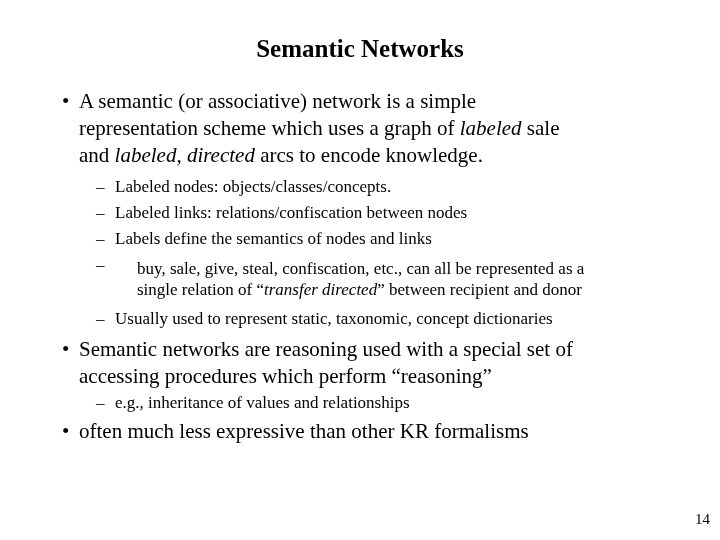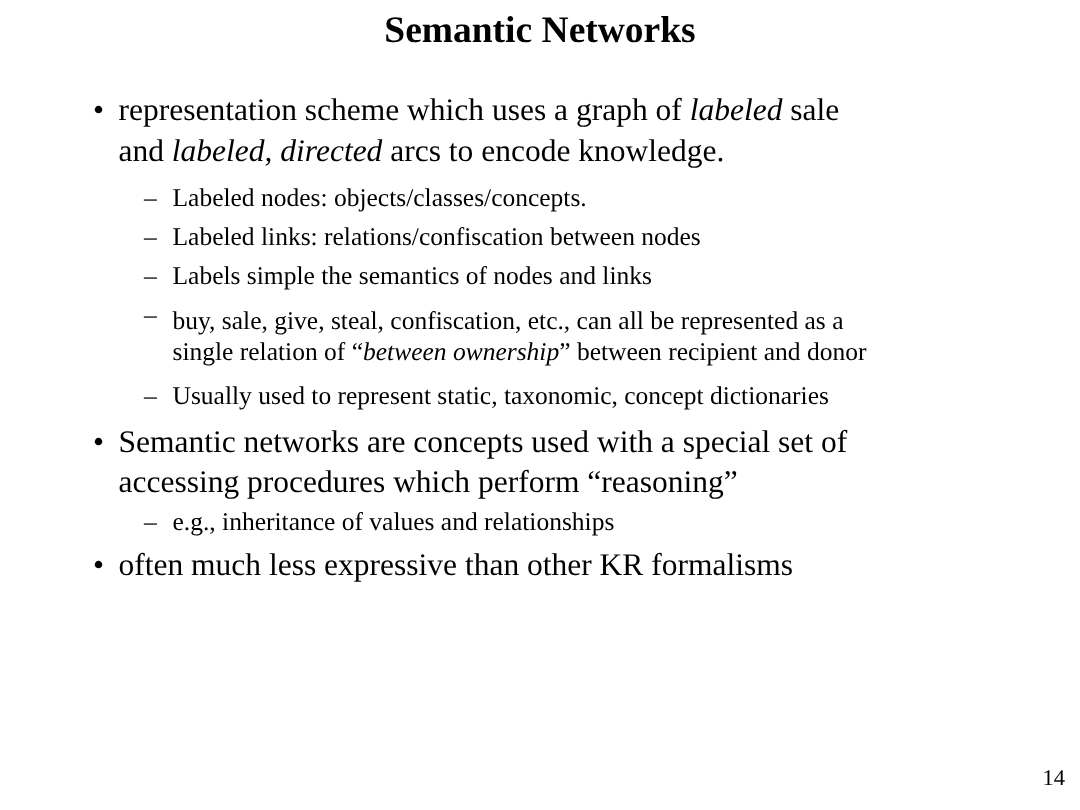--- a/index.html
+++ b/index.html
@@ -7,21 +7,21 @@
   body {
     background: #ffffff;
     color: #000000;
     font-family: "Liberation Serif", "DejaVu Serif", serif;
     overflow: hidden;
   }
   .slide {
     position: relative;
     width: 720px;
     height: 540px;
-    padding-top: 4px;
+    padding-top: 32px;
   }
   .title {
     text-align: center;
     font-size: 25px;
     font-weight: bold;
     line-height: 34px;
   }
   .content {
     padding-left: 62px;
     padding-right: 24px;
@@ -37,20 +37,21 @@
     line-height: 26px;
     margin-left: 34px;
   }
   .l2 > .marker { flex: none; width: 19px; }
   .body { flex: 1 1 auto; }
   .b1 { margin-top: 22px; }
   .sublist1 { margin-top: 5px; }
   .cont-tight {
     line-height: 21px;
     margin-top: 6px;
+    margin-left: 22px;
   }
   .item5 { margin-top: 6px; }
   .b2 { margin-top: 4px; }
   .b3 { margin-top: 2px; }
   .pagenum {
     position: absolute;
     top: 513px;
     right: 10px;
     font-size: 15px;
     line-height: 12px;
@@ -62,63 +63,64 @@
 
 <div class="slide">
 
   <div class="title">Semantic Networks</div>
 
   <div class="content">
 
     <div class="item l1 b1">
       <span class="marker">•</span>
       <div class="body">
+        <div><span>A semantic (or associative) network is a simple</span></div>
         <div><span>representation scheme which uses a graph of </span><i>labeled</i><span> sale</span></div>
         <div><span>and </span><i>labeled, directed</i><span> arcs to encode knowledge.</span></div>
       </div>
     </div>
 
     <div class="sublist1">
 
       <div class="item l2">
         <span class="marker">–</span>
         <div class="body"><span>Labeled nodes: objects/classes/concepts.</span></div>
       </div>
 
       <div class="item l2">
         <span class="marker">–</span>
         <div class="body"><span>Labeled links: relations/confiscation between nodes</span></div>
       </div>
 
       <div class="item l2">
         <span class="marker">–</span>
-        <div class="body"><span>Labels simple the semantics of nodes and links</span></div>
+        <div class="body"><span>Labels define the semantics of nodes and links</span></div>
       </div>
 
       <div class="item l2">
         <span class="marker">–</span>
         <div class="body">
           <div class="cont-tight">
             <div><span>buy, sale, give, steal, confiscation, etc., can all be represented as a</span></div>
-            <div><span>single relation of “</span><i>between ownership</i><span>” between recipient and donor</span></div>
+            <div><span>single relation of “</span><i>transfer directed</i><span>” between recipient and donor</span></div>
           </div>
         </div>
       </div>
 
       <div class="item l2 item5">
         <span class="marker">–</span>
         <div class="body"><span>Usually used to represent static, taxonomic, concept dictionaries</span></div>
       </div>
 
     </div>
 
     <div class="item l1 b2">
       <span class="marker">•</span>
       <div class="body">
-        <div><span>Semantic networks are concepts used with a special set of</span></div>
+        <div><span>Semantic networks are reasoning used with a special set of</span></div>
         <div><span>accessing procedures which perform “reasoning”</span></div>
       </div>
     </div>
 
     <div class="sublist2">
       <div class="item l2">
         <span class="marker">–</span>
         <div class="body"><span>e.g., inheritance of values and relationships</span></div>
       </div>
     </div>

